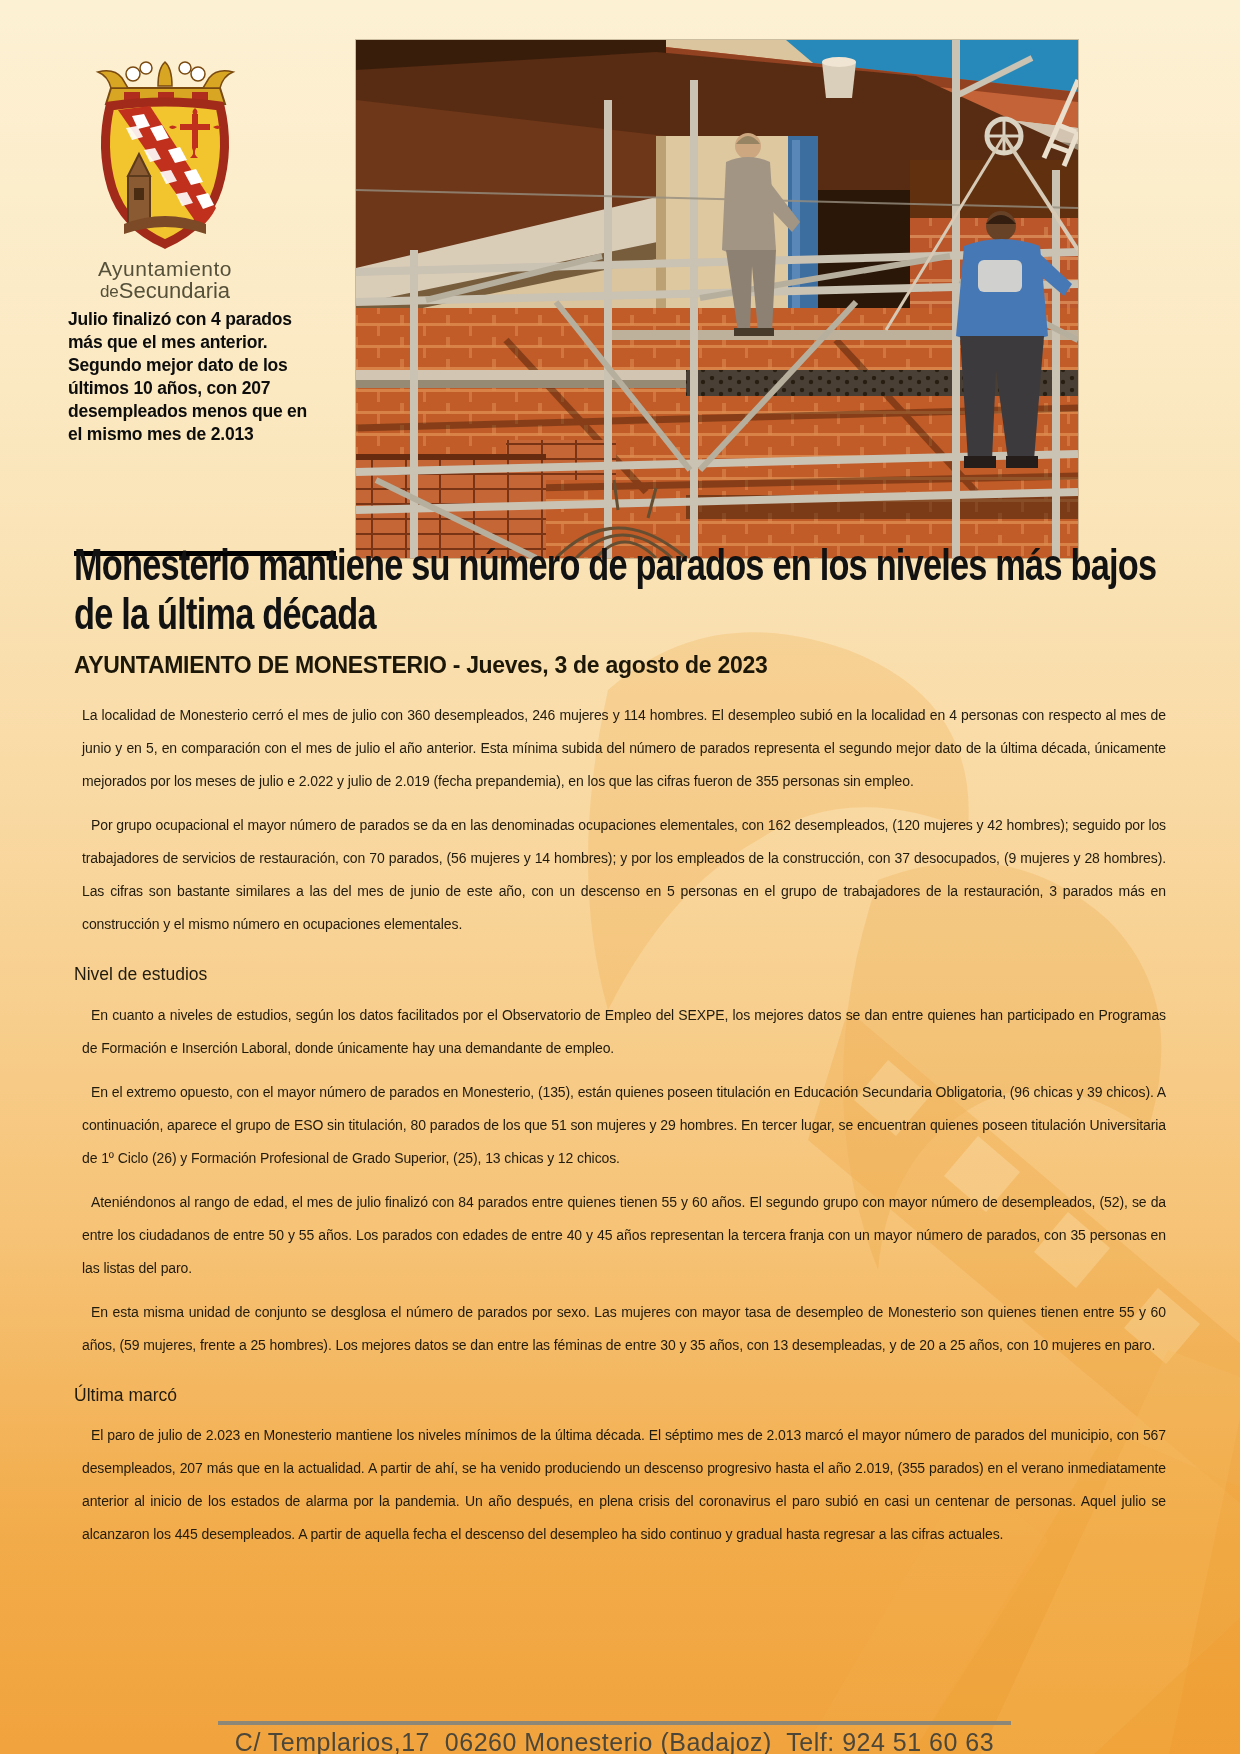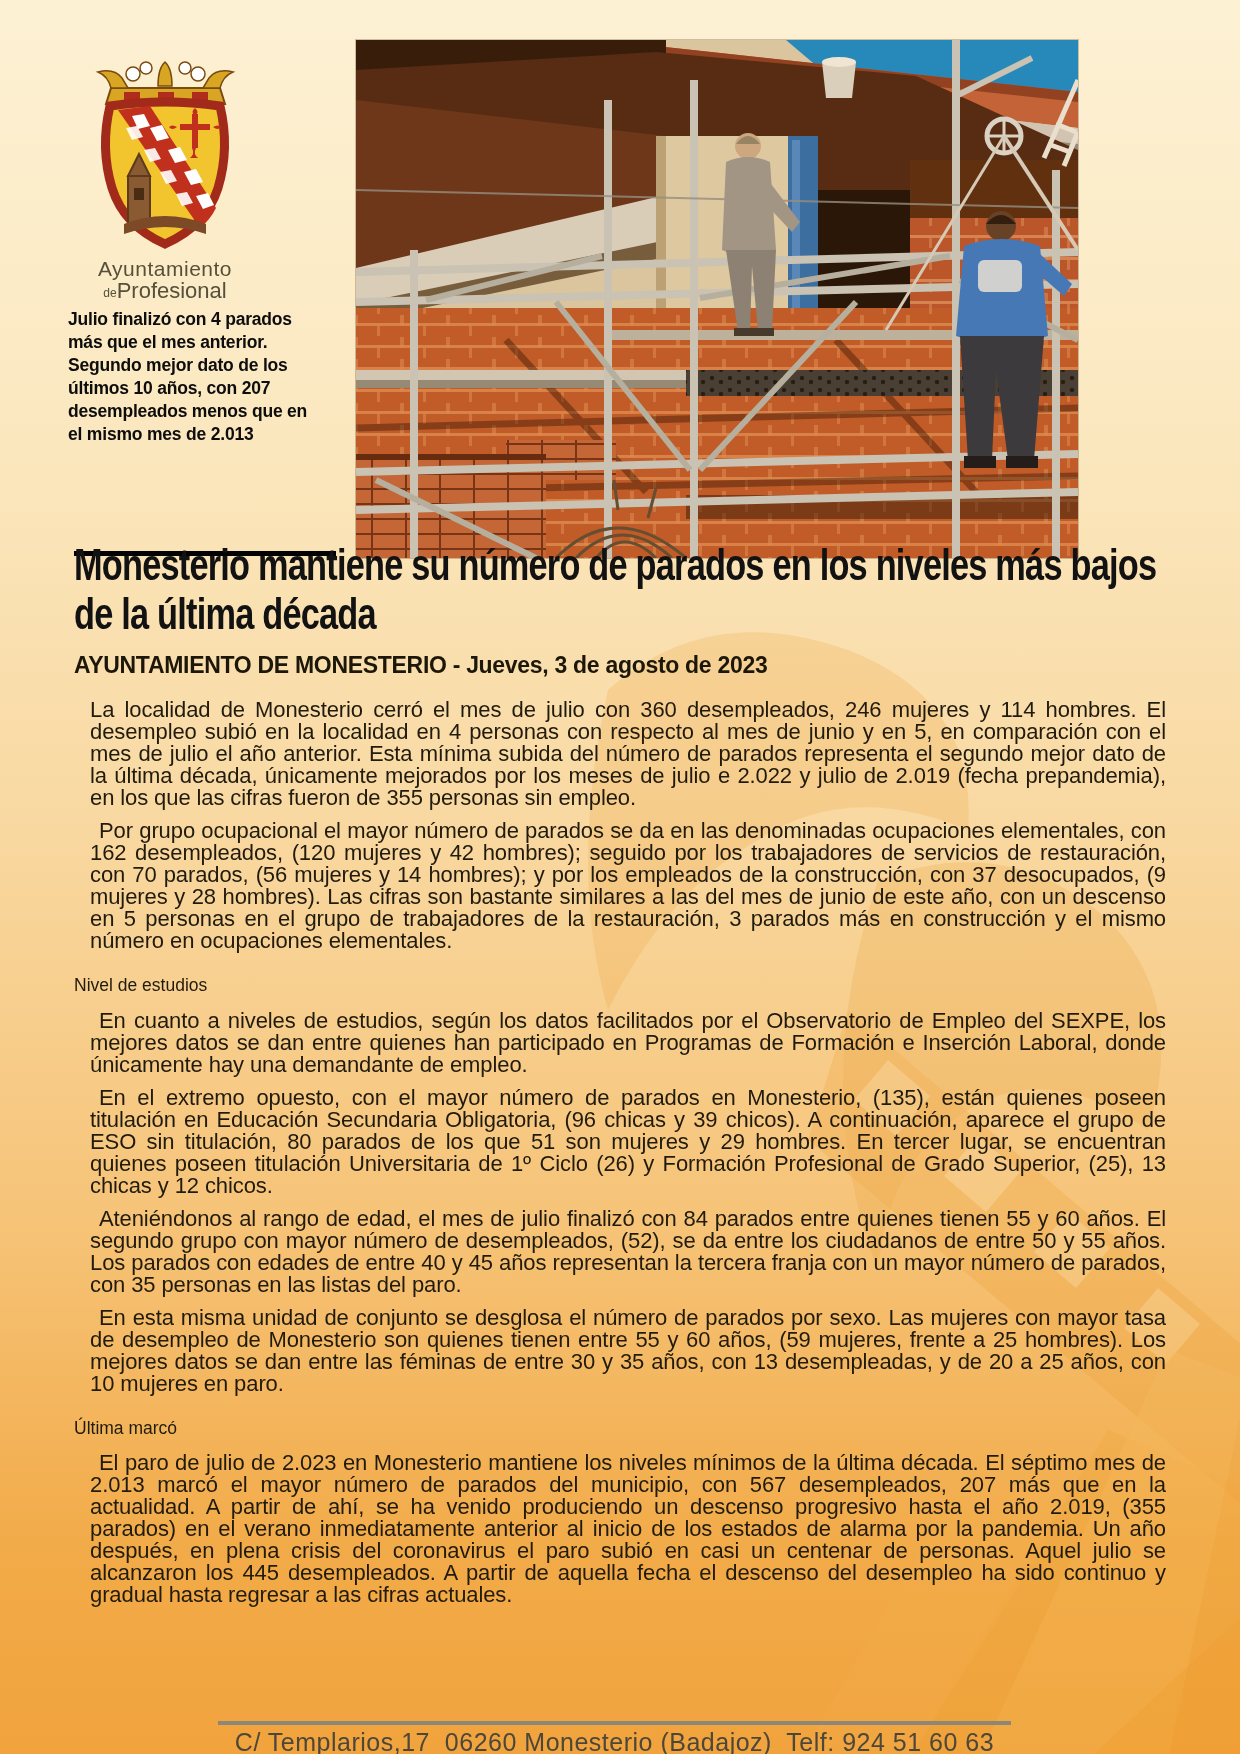--- a/index.html
+++ b/index.html
@@ -6,35 +6,35 @@
   body{width:1240px;height:1754px;overflow:hidden;font-family:"Liberation Sans",sans-serif;}
   .page{position:relative;width:1240px;height:1754px;overflow:hidden;
         background:linear-gradient(180deg,#fdf1d4 0%,#fbe9c2 22%,#f9daa4 45%,#f6c377 70%,#f2ab49 88%,#f1a33d 100%);}
   
   .watermark{position:absolute;left:548px;top:450px;width:700px;height:1310px;pointer-events:none;}
   
   .crest{position:absolute;left:88px;top:58px;width:155px;height:200px;}
   .orgname{position:absolute;left:40px;top:258px;width:250px;text-align:center;color:#55503a;line-height:22px;}
   .orgname .l1{font-size:21px;letter-spacing:0.5px;}
   .orgname .l2{font-size:22px;}
-  .orgname .l2 .de{font-size:12px;vertical-align:1px;}
+  .orgname .l2 .de{font-size:17px;vertical-align:1px;}
   
   .sidebar-highlight{position:absolute;left:68px;top:308px;width:244px;
       font-weight:bold;font-size:17.5px;line-height:23px;color:#0d0d0d;letter-spacing:-0.2px;}
   
   .photo{position:absolute;left:356px;top:40px;width:722px;height:518px;overflow:hidden;
          box-shadow:0 0 0 1px rgba(60,30,10,.25);}
   
   .rule{position:absolute;left:74px;top:551px;width:262px;height:5px;background:#000;}
   .article{position:absolute;left:74px;top:540px;width:1092px;color:#211b0e;}
   .headline{font-weight:bold;font-size:44px;line-height:49px;color:#121212;
             letter-spacing:-1px;transform:scaleX(0.78);transform-origin:left top;
             width:1400px;margin:0 0 14px 0;}
   .dateline{font-weight:bold;font-size:23px;color:#1c1708;margin:8px 0 20px 0;letter-spacing:-0.3px;}
-  .article p{font-size:22px;line-height:22px;margin:0 0 11px 16px;text-align:justify;letter-spacing:-0.1px;}
+  .article p{font-size:14px;line-height:33px;margin:0 0 11px 8px;text-align:justify;letter-spacing:-0.1px;}
   .article p.ind{text-indent:9px;}
   .article h3{font-size:17.5px;line-height:26.5px;font-weight:normal;margin:20px 0 11px 0;}
   
   .footer-rule{position:absolute;left:218px;top:1721px;width:793px;height:4px;background:#8d8778;}
   .footer-text{position:absolute;left:218px;top:1728px;width:793px;text-align:center;
                font-size:25px;color:#4d473a;white-space:pre;letter-spacing:0.5px;}
 </style>
 </head>
 <body>
 
@@ -127,21 +127,21 @@
         <rect x="40" y="118" width="22" height="48" fill="#8a5a32" stroke="#5c3a1c" stroke-width="2"></rect>
         <path d="M40 118 L51 96 L62 118 Z" fill="#8a5a32" stroke="#5c3a1c" stroke-width="2"></path>
         <rect x="46" y="130" width="10" height="12" fill="#4a2c12"></rect>
         <path d="M36 166 Q77 150 118 166 L118 176 Q77 162 36 176 Z" fill="#7c4a26"></path>
       </g>
     </g>
   </svg>
 
   <div class="orgname">
     <div class="l1">Ayuntamiento</div>
-    <div class="l2"><span class="de">de</span><span>Profesional</span></div>
+    <div class="l2"><span class="de">de</span><span>Secundaria</span></div>
   </div>
 
   <div class="sidebar-highlight">Julio finalizó con 4 parados más que el mes anterior. Segundo mejor dato de los últimos 10 años, con 207 desempleados menos que en el mismo mes de 2.013</div>
 
   <div class="photo">
     <svg width="722" height="518" viewBox="0 0 722 518" aria-hidden="true">
       <defs>
         <pattern id="bricks" width="46" height="22" patternUnits="userSpaceOnUse">
           <rect width="46" height="22" fill="#b5522c"></rect>
           <rect y="19" width="46" height="3" fill="#d9905f" opacity="0.8"></rect>

